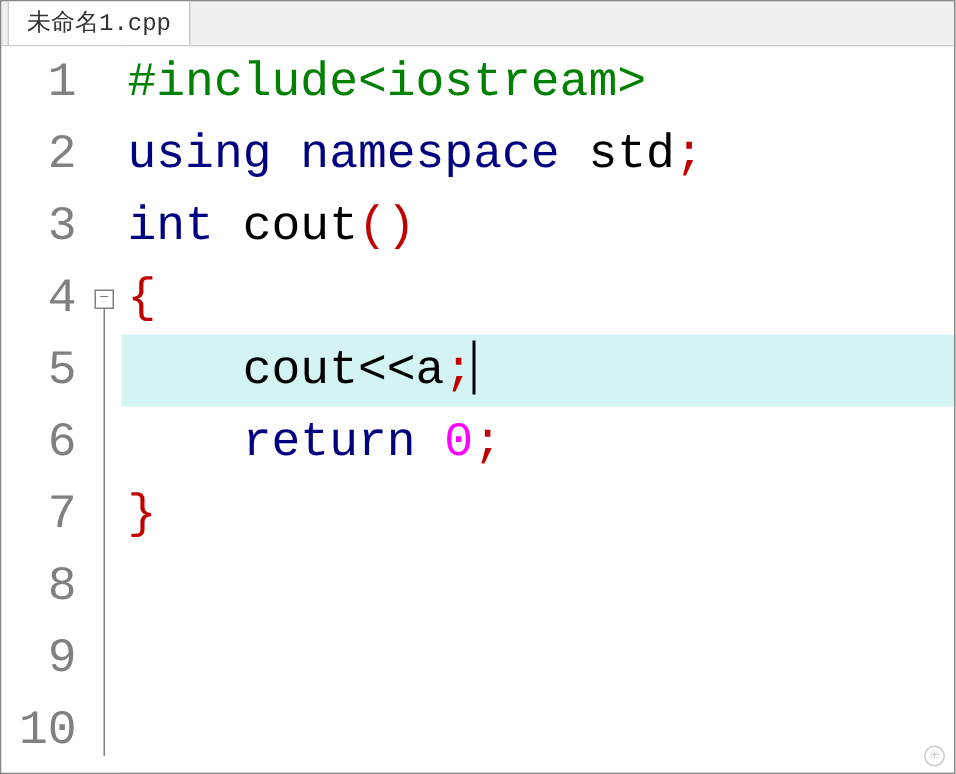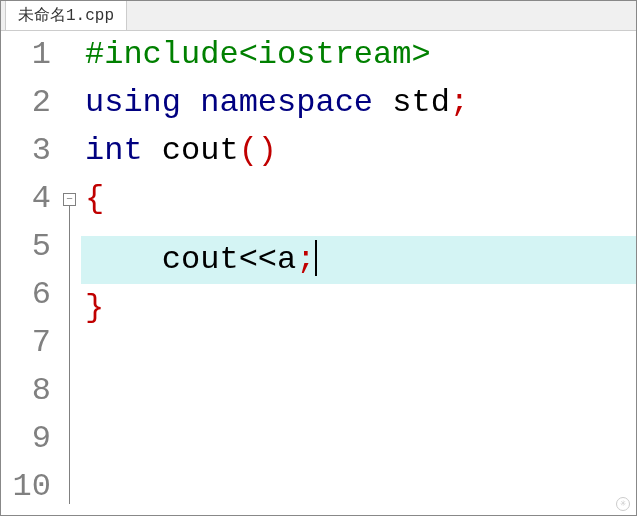--- a/index.html
+++ b/index.html
@@ -7,21 +7,21 @@
     .tab-bar { height: 30px; background: #f0f0f0; border-bottom: 1px solid #ccc; display: flex; align-items: flex-end; padding-left: 4px; }
     .tab { background: #fff; border: 1px solid #ccc; border-bottom: none; padding: 4px 12px; font-size: 16px; font-family: Liberation Mono, monospace; color: #333; }
     .editor { display: flex; height: calc(100% - 30px); background: #fff; position: relative; }
     .gutter { width: 60px; background: #fff; color: #808080; text-align: right; padding-right: 10px; font-size: 32px; line-height: 48px; user-select: none; }
     .gutter-line { height: 48px; }
     .fold-col { width: 20px; background: #fff; position: relative; }
     .fold-marker { position: absolute; left: 2px; width: 13px; height: 13px; border: 1px solid #808080; background: #fff; font-size: 11px; line-height: 11px; text-align: center; color: #808080; cursor: pointer; }
     .fold-line { position: absolute; left: 8px; width: 1px; background: #808080; }
     .code-area { flex: 1; font-size: 32px; line-height: 48px; font-weight: normal; position: relative; }
     .code-line { height: 48px; white-space: pre; padding-left: 4px; }
-    .highlighted { background: #d4f4f4; margin-top: 13px; }
+    .highlighted { background: #d4f4f4; }
     .tok-pre { color: #008000; }
     .tok-kw { color: #000080; }
     .tok-id { color: #000; }
     .tok-punc { color: #000; }
     .tok-paren { color: #c00000; }
     .tok-semi { color: #c00000; }
     .tok-brace { color: #c00000; }
     .tok-op { color: #000; }
     .tok-num { color: #ff00ff; }
     .cursor { display: inline-block; width: 2px; height: 36px; background: #000; vertical-align: middle; margin-bottom: 4px; }
@@ -51,18 +51,19 @@
   <div class="fold-col" id="fold-col">
       <div class="fold-marker" style="top: 162px;">−</div>
       <div class="fold-line" style="top: 175px; height: 298px;"></div>
     </div>
   <div class="code-area" id="code-area">
     <div class="code-line"><span class="tok-pre">#include&lt;iostream&gt;</span></div>
       <div class="code-line"><span class="tok-kw">using</span><span class="tok-punc"> </span><span class="tok-kw">namespace</span><span class="tok-punc"> </span><span class="tok-id">std</span><span class="tok-semi">;</span></div>
       <div class="code-line"><span class="tok-kw">int</span><span class="tok-punc"> </span><span class="tok-id">cout</span><span class="tok-paren">()</span></div>
       <div class="code-line"><span class="tok-brace">{</span></div>
       <div class="code-line highlighted"><span class="tok-punc">    </span><span class="tok-id">cout</span><span class="tok-op">&lt;&lt;</span><span class="tok-id">a</span><span class="tok-semi">;</span><span class="cursor"></span></div>
+      <div class="code-line"><span class="tok-punc">    </span><span class="tok-kw">return</span><span class="tok-punc"> </span><span class="tok-num">0</span><span class="tok-semi">;</span></div>
       <div class="code-line"><span class="tok-brace">}</span></div>
       <div class="watermark">
       <span class="watermark-icon">✳</span>
     </div>
   </div>
 </div>
 
 </body></html>

